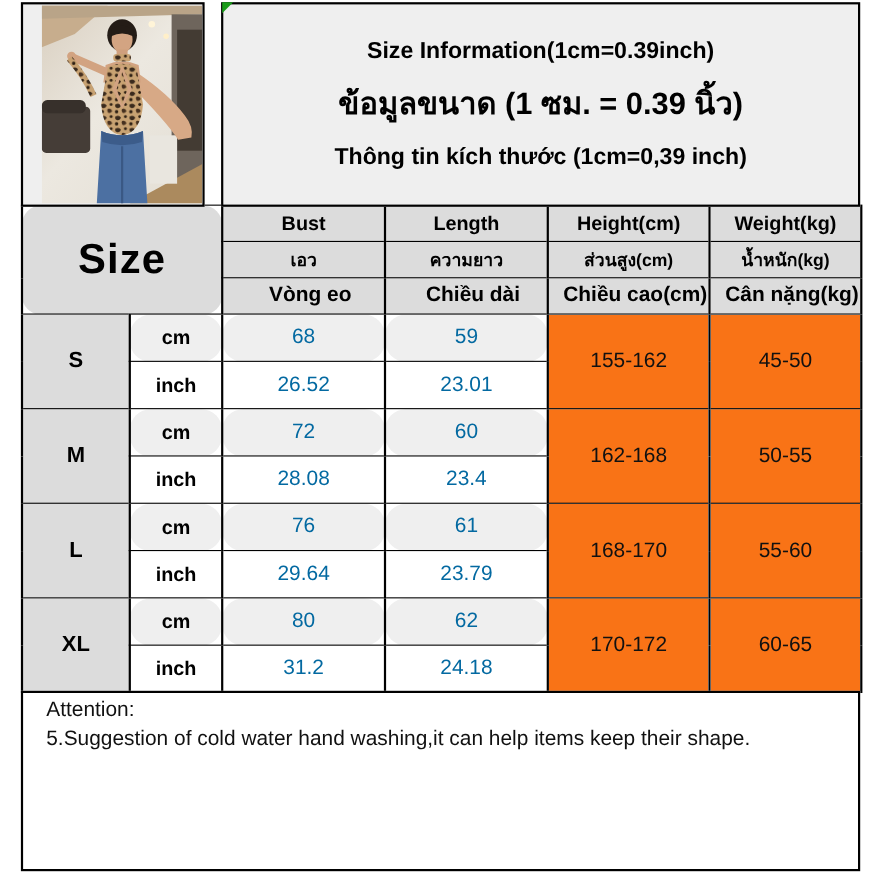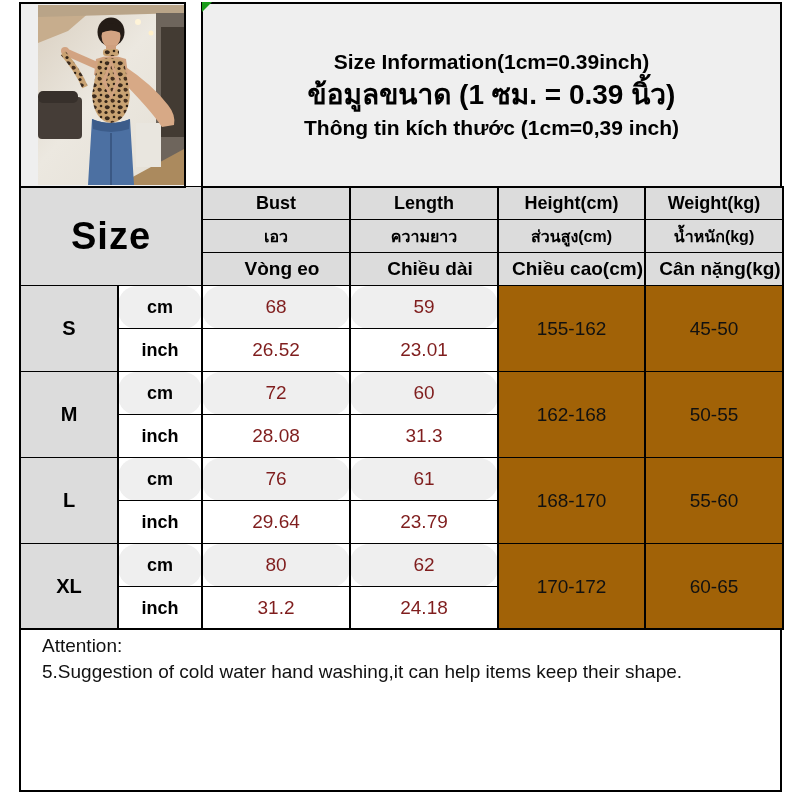--- a/index.html
+++ b/index.html
@@ -24,21 +24,21 @@
   }
   .photo-cell svg { display:block; }
   .top-gap { width:15px; }
   .title-cell {
     box-sizing:border-box;
     flex:1; height:186px;
     border:2px solid #000;
     background:#efefef;
     position:relative;
     display:flex; flex-direction:column; justify-content:center; align-items:center;
-    gap:7px;
+    gap:22px;
   }
   .corner-marker {
     position:absolute; top:-2px; left:-1px;
     width:0; height:0;
     border-top:10px solid #1a9c1a;
     border-right:10px solid transparent;
   }
   .title-line { font-weight:bold; font-size:21px; line-height:26px; text-align:center; }
   .title-line.th { font-size:28px; }
 
@@ -61,27 +61,27 @@
     white-space:nowrap;
     margin-top:48px;
   }
   tr.hrow { height:33px; }
   tr.drow { height:43px; }
   td.tb { border-top-width:2px; }
   td.bb { border-bottom-width:2px; }
   .hdr   { background:#dcdcdc; font-weight:bold; font-size:18px; }
   .hdr.th{ font-size:16px; }
   .hdr.vi{ font-size:19px;padding-left:12px; }
-  .size-corner { background:#dcdcdc; font-weight:bold; font-size:38px; letter-spacing:1px; }
+  .size-corner { background:#dcdcdc; font-weight:bold; font-size:38px; letter-spacing:1px;border-radius:17px; }
   .size-label  { background:#dcdcdc; font-weight:bold; font-size:20px; }
   .unit  { font-weight:bold; font-size:18px; }
-  .val   { font-size:19px; color:#7f1d1d; }
+  .val   { font-size:19px; color:#0369a1; }
   .cmrow { background:#efefef;border-radius:19px; }
   .inrow { background:#ffffff; }
-  .range { background:#a16207; font-size:19px; color:#111; }
+  .range { background:#f97316; font-size:19px; color:#111; }
 
   
   .attention-box {
     box-sizing:border-box;
     width:763px; height:164px;
     margin-top:-2px;
     border:2px solid #000;
     background:#fff;
     padding:3px 21px;
     font-size:19px; line-height:26px; color:#111;
@@ -200,21 +200,21 @@
           <td class="size-label tb bb" rowspan="2">M</td>
           <td class="unit cmrow tb">cm</td>
           <td class="val cmrow tb">72</td>
           <td class="val cmrow tb">60</td>
           <td class="range tb bb" rowspan="2">162-168</td>
           <td class="range tb bb" rowspan="2">50-55</td>
         </tr>
         <tr class="drow">
           <td class="unit inrow bb">inch</td>
           <td class="val inrow bb">28.08</td>
-          <td class="val inrow bb">31.3</td>
+          <td class="val inrow bb">23.4</td>
         </tr>
 
         <tr class="drow">
           <td class="size-label tb bb" rowspan="2">L</td>
           <td class="unit cmrow tb">cm</td>
           <td class="val cmrow tb">76</td>
           <td class="val cmrow tb">61</td>
           <td class="range tb bb" rowspan="2">168-170</td>
           <td class="range tb bb" rowspan="2">55-60</td>
         </tr>

